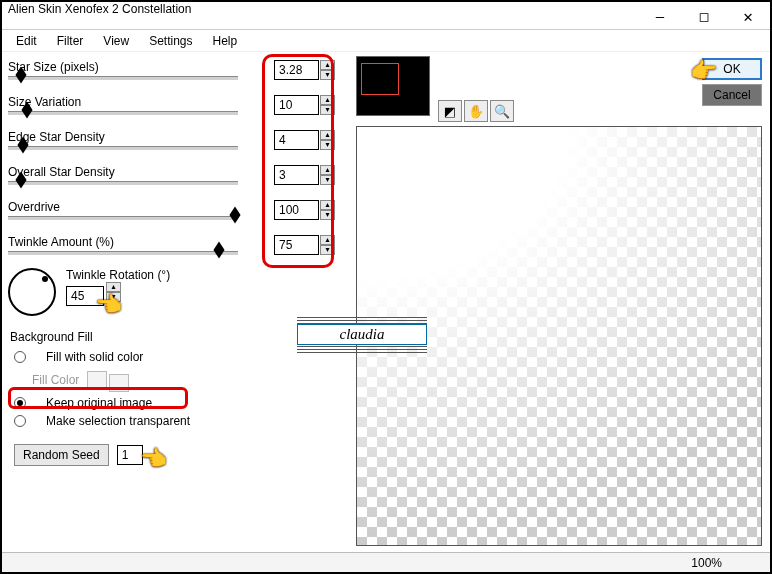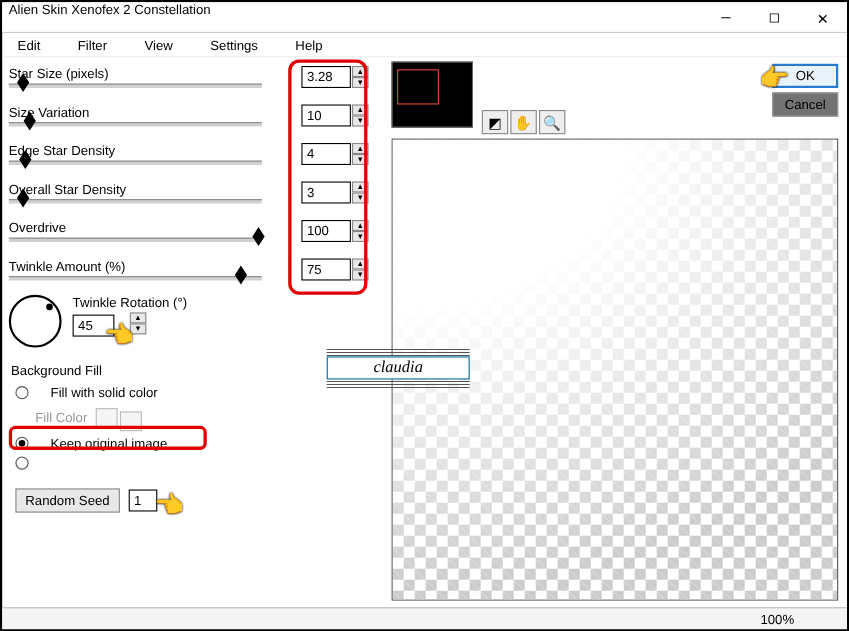--- a/index.html
+++ b/index.html
@@ -5,21 +5,21 @@
 * { box-sizing: border-box; margin: 0; padding: 0; font-family: "Segoe UI", Tahoma, sans-serif; font-size: 12px; }
 body { background: #fff; width: 772px; height: 574px; border: 2px solid #000; position: relative; overflow: hidden; }
 
 
 .titlebar { height: 28px; background: #fff; border-bottom: 1px solid #ccc; display: flex; align-items: flex-start; padding-left: 6px; }
 .titlebar .title { flex: 1; }
 .win-btn { width: 44px; height: 28px; display: flex; align-items: center; justify-content: center; cursor: pointer; font-size: 14px; font-family: monospace; }
 .win-btn.close { font-size: 16px; }
 
 
-.menubar { height: 22px; display: flex; align-items: center; padding-left: 4px; gap: 14px; border-bottom: 1px solid #eee; }
+.menubar { height: 22px; display: flex; align-items: center; padding-left: 4px; gap: 0; border-bottom: 1px solid #eee; }
 .menubar span { padding: 2px 10px; cursor: pointer; }
 
 
 .main { position: absolute; top: 52px; left: 0; right: 0; bottom: 22px; display: flex; }
 .left-panel { width: 350px; padding: 4px 6px; position: relative; }
 .right-panel { flex: 1; position: relative; }
 
 
 .param { position: relative; height: 35px; }
 .param-label { position: absolute; top: 2px; left: 0; }
@@ -168,21 +168,21 @@
             <div>▴</div>
             <div>▾</div>
           </div>
         </div>
       </div>
 
     <div class="twinkle-row">
       <div class="dial"></div>
       <div>
         <div>Twinkle Rotation (°)</div>
-        <div style="display:flex;align-items:center;gap:14px;">
+        <div style="display:flex;gap:2px;">
           <input class="tw-input" value="45" style="">
           <div class="spin" style="position:static;">
             <div>▴</div>
             <div>▾</div>
           </div>
           <span class="hand h1">👈</span>
         </div>
       </div>
     </div>
 
@@ -197,20 +197,21 @@
         <span class="swatch"></span>
         <span class="swatch" style="margin-left:-6px;margin-top:6px;"></span>
       </div>
       <div class="red2"></div>
       <div class="radio-row">
         <span class="radio sel"></span>
         <span>Keep original image</span>
       </div>
       <div class="radio-row">
         <span class="radio"></span>
+        <span>Make selection transparent</span>
       </div>
     </div>
 
     <div class="seed-row">
       <div class="seed-btn">Random Seed</div>
       <input class="seed-input" value="1" style="">
       <span class="hand h2">👈</span>
     </div>
   </div>
 

